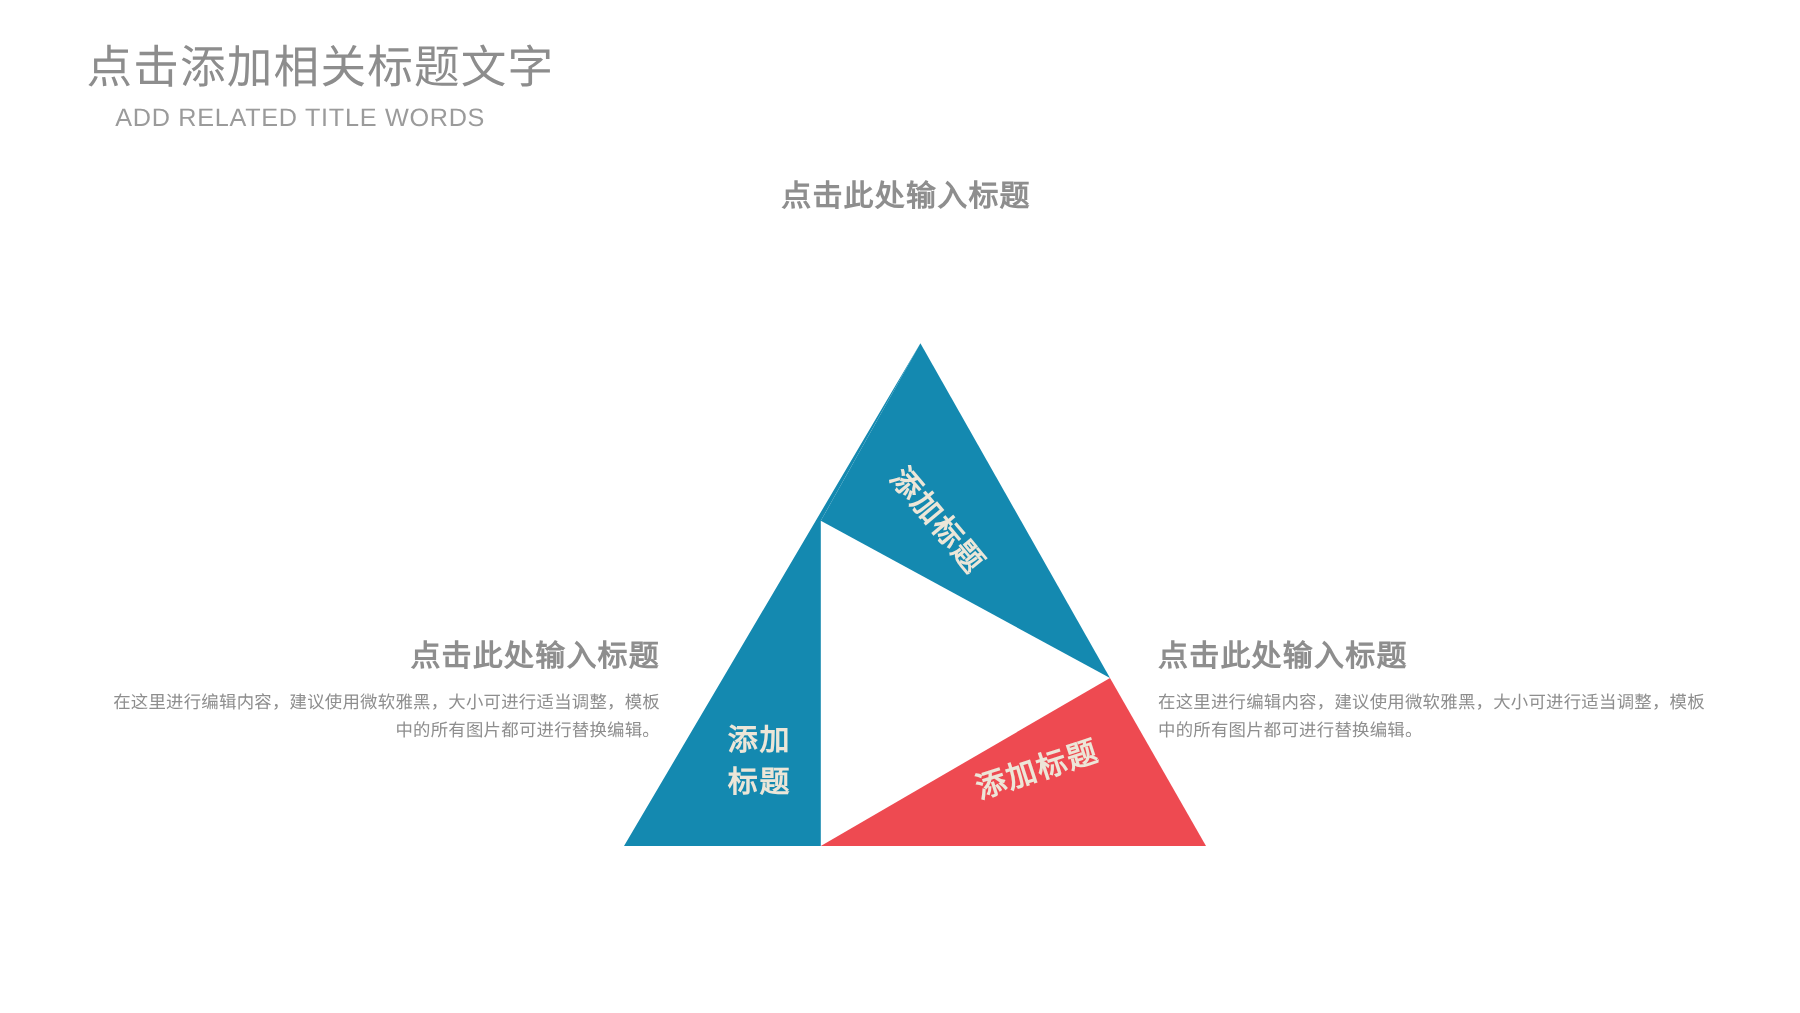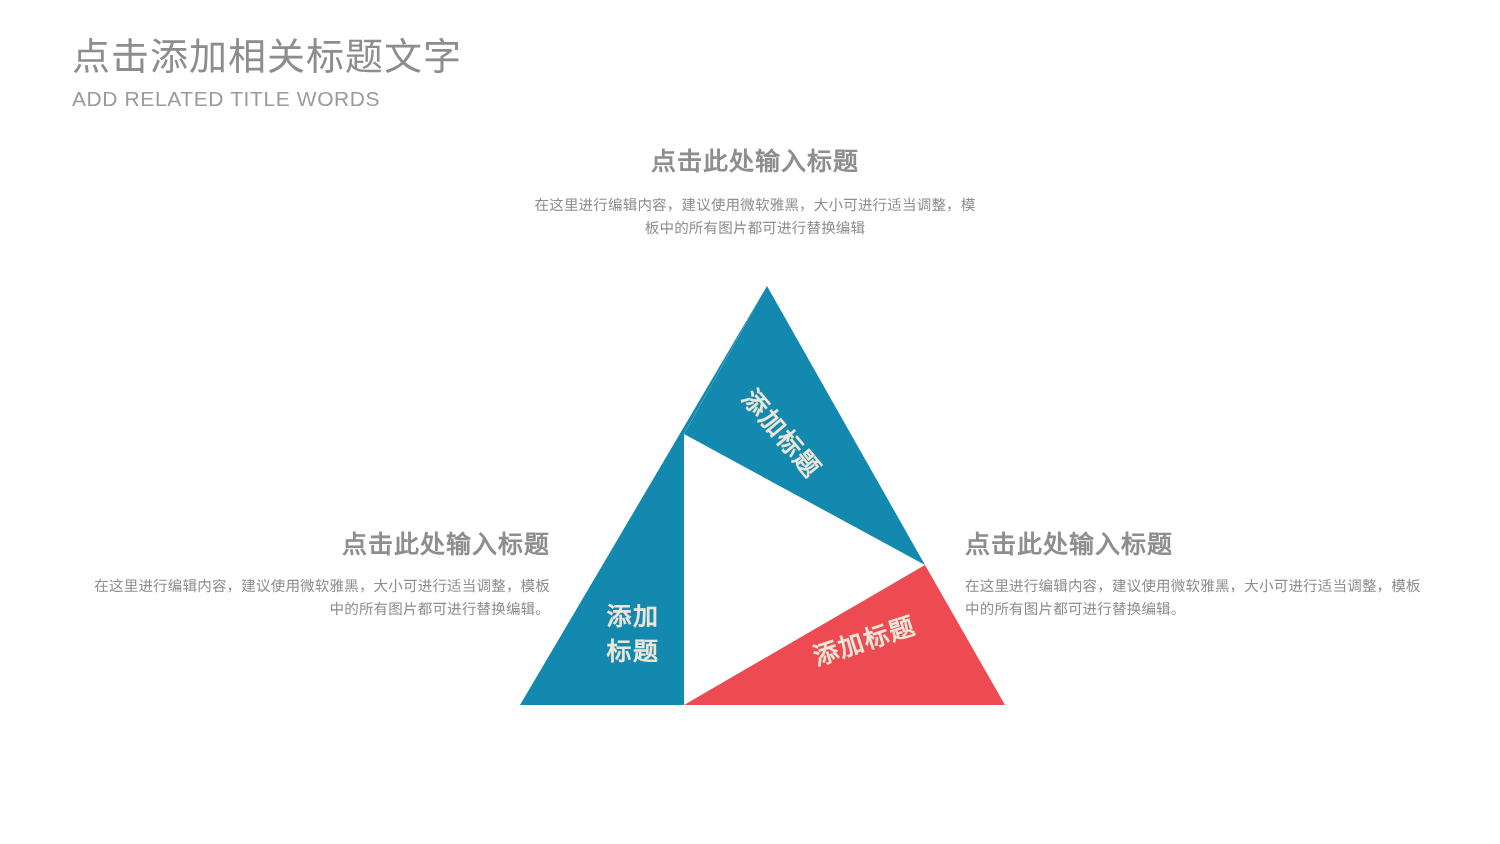--- a/index.html
+++ b/index.html
@@ -39,31 +39,31 @@
     white-space: nowrap;
   }
   .header-subtitle {
     margin-top: 6px;
     font-size: 21px;
     line-height: 26px;
     color: #9b9b9b;
     font-weight: 400;
     letter-spacing: 0.6px;
     white-space: nowrap;
+    margin-left: 24px;
   }
 
   
   .block-title {
     font-size: 25px;
     line-height: 32px;
     font-weight: 700;
     color: #8e8e8e;
     letter-spacing: 1px;
     white-space: nowrap;
-    font-family: Liberation Mono, monospace;
   }
   .block-body {
     margin-top: 11px;
     font-size: 14.5px;
     line-height: 23px;
     color: #8e8e8e;
     font-weight: 400;
     letter-spacing: 0.2px;
   }
 
@@ -129,21 +129,20 @@
 
 <div class="slide">
 
   <div class="header">
     <div class="header-title">点击添加相关标题文字</div>
     <div class="header-subtitle">ADD RELATED TITLE WORDS</div>
   </div>
 
   <div class="block-top">
     <div class="block-title">点击此处输入标题</div>
-    <div class="block-body">在这里进行编辑内容，建议使用微软雅黑，大小可进行适当调整，模板中的所有图片都可进行替换编辑</div>
   </div>
 
   <div class="block-left">
     <div class="block-title">点击此处输入标题</div>
     <div class="block-body">在这里进行编辑内容，建议使用微软雅黑，大小可进行适当调整，模板中的所有图片都可进行替换编辑。</div>
   </div>
 
   <div class="block-right">
     <div class="block-title">点击此处输入标题</div>
     <div class="block-body">在这里进行编辑内容，建议使用微软雅黑，大小可进行适当调整，模板中的所有图片都可进行替换编辑。</div>

